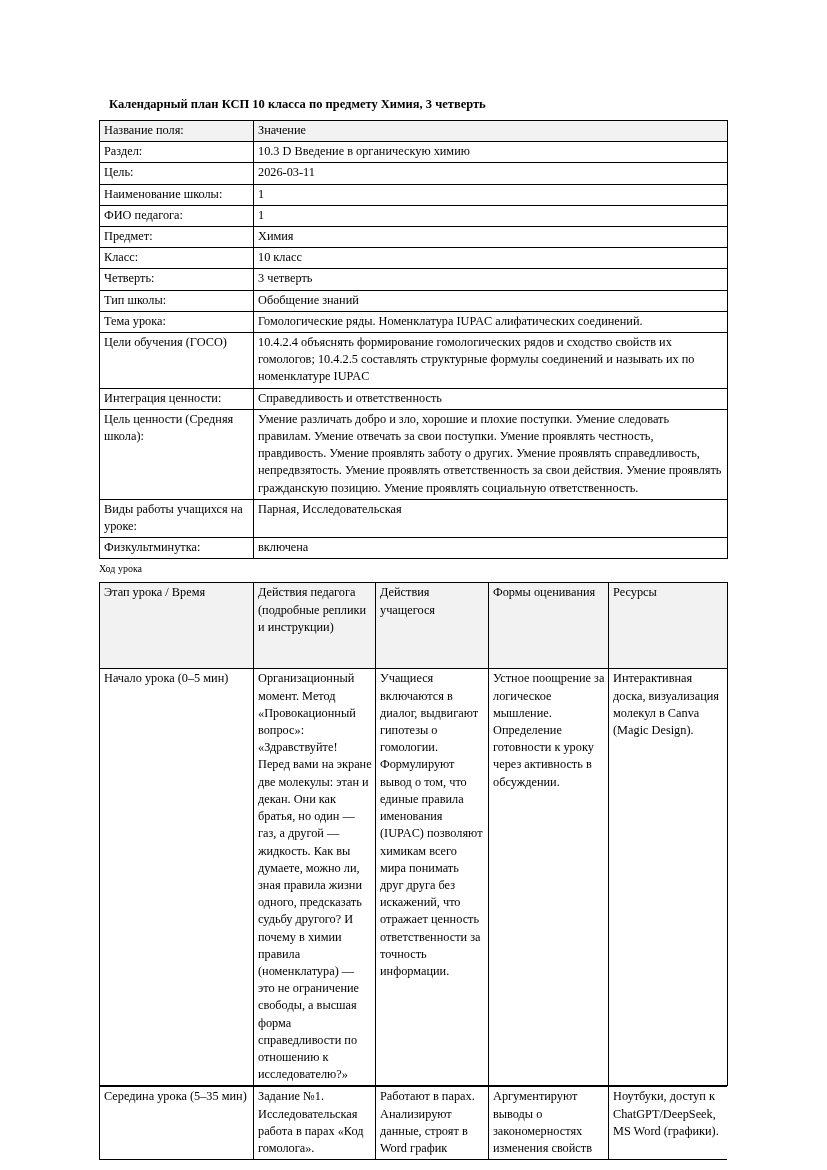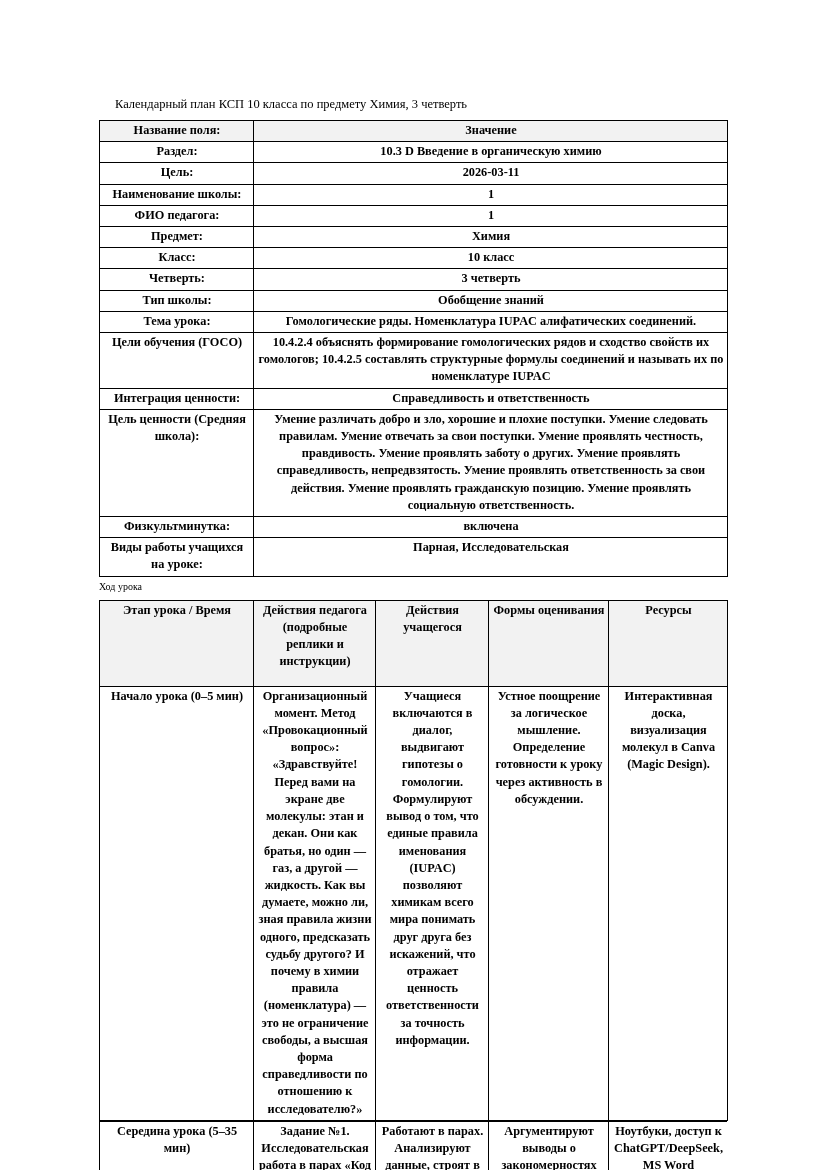--- a/index.html
+++ b/index.html
@@ -19,42 +19,43 @@
     position: relative;
     width: 827px;
     height: 1170px;
     background: #ffffff;
     box-sizing: border-box;
     padding: 96px 100px 0 99px;
   }
   .doc-title {
     font-size: 12.5px;
     line-height: 16px;
-    margin: 0 0 8px 16px;
+    margin: 0 0 8px 10px;
     white-space: nowrap;
+    font-weight: bold;
   }
   .section-label {
     font-size: 10px;
     line-height: 15px;
     margin: 2px 0 6px 0;
   }
   table {
     border-collapse: collapse;
     table-layout: fixed;
     width: 628px;
     margin: 0;
   }
   td, th {
     border: 1px solid #000000;
     vertical-align: top;
     padding: 1px 3px 2px 4px;
     font-size: 12.3px;
     line-height: 17.2px;
-    font-weight: bold;
-    text-align: center;
+    font-weight: normal;
+    text-align: left;
     word-wrap: break-word;
     overflow-wrap: break-word;
     hyphens: none;
   }
   .hdr td {
     background: #f2f2f2;
   }
   
   .t-meta col.c1 { width: 154px; }
   .t-meta col.c2 { width: 474px; }
@@ -139,26 +140,26 @@
       </tr>
       <tr>
         <td>Интеграция ценности:</td>
         <td>Справедливость и ответственность</td>
       </tr>
       <tr>
         <td>Цель ценности (Средняя школа):</td>
         <td>Умение различать добро и зло, хорошие и плохие поступки. Умение следовать правилам. Умение отвечать за свои поступки. Умение проявлять честность, правдивость. Умение проявлять заботу о других. Умение проявлять справедливость, непредвзятость. Умение проявлять ответственность за свои действия. Умение проявлять гражданскую позицию. Умение проявлять социальную ответственность.</td>
       </tr>
       <tr>
+        <td>Виды работы учащихся на уроке:</td>
+        <td>Парная, Исследовательская</td>
+      </tr>
+      <tr>
         <td>Физкультминутка:</td>
         <td>включена</td>
-      </tr>
-      <tr>
-        <td>Виды работы учащихся на уроке:</td>
-        <td>Парная, Исследовательская</td>
       </tr>
     </tbody>
   </table>
 
   <div class="section-label">Ход урока</div>
 
   <table class="t-flow">
     <colgroup>
         <col class="f1">
         <col class="f2">

